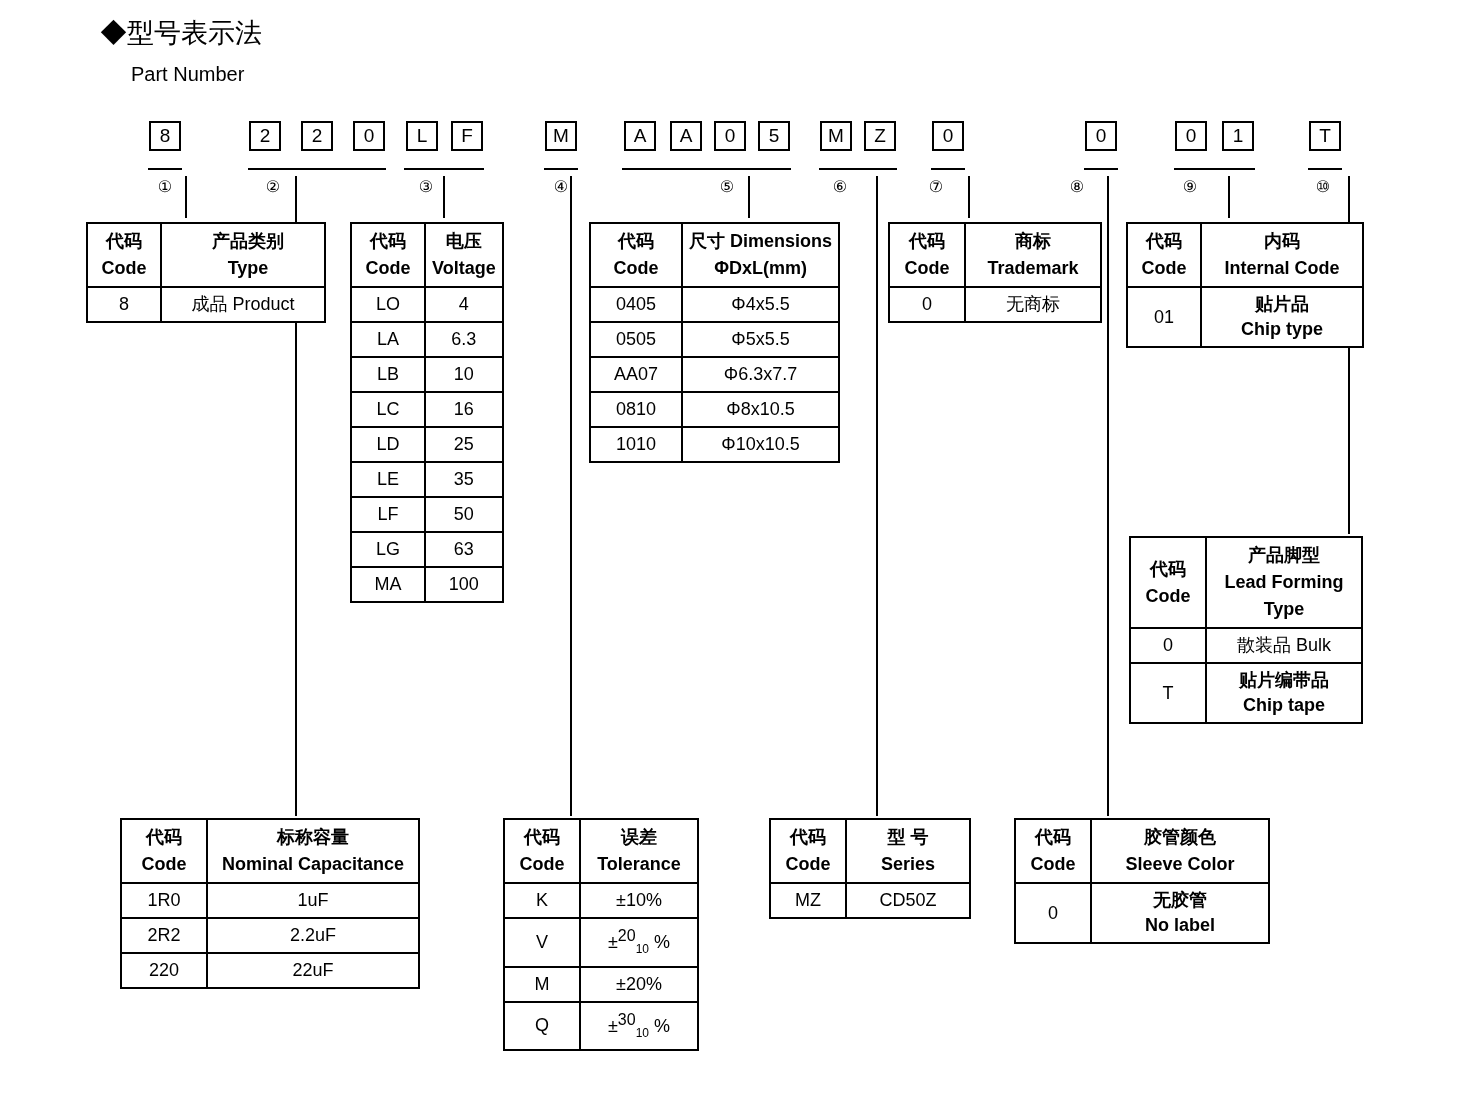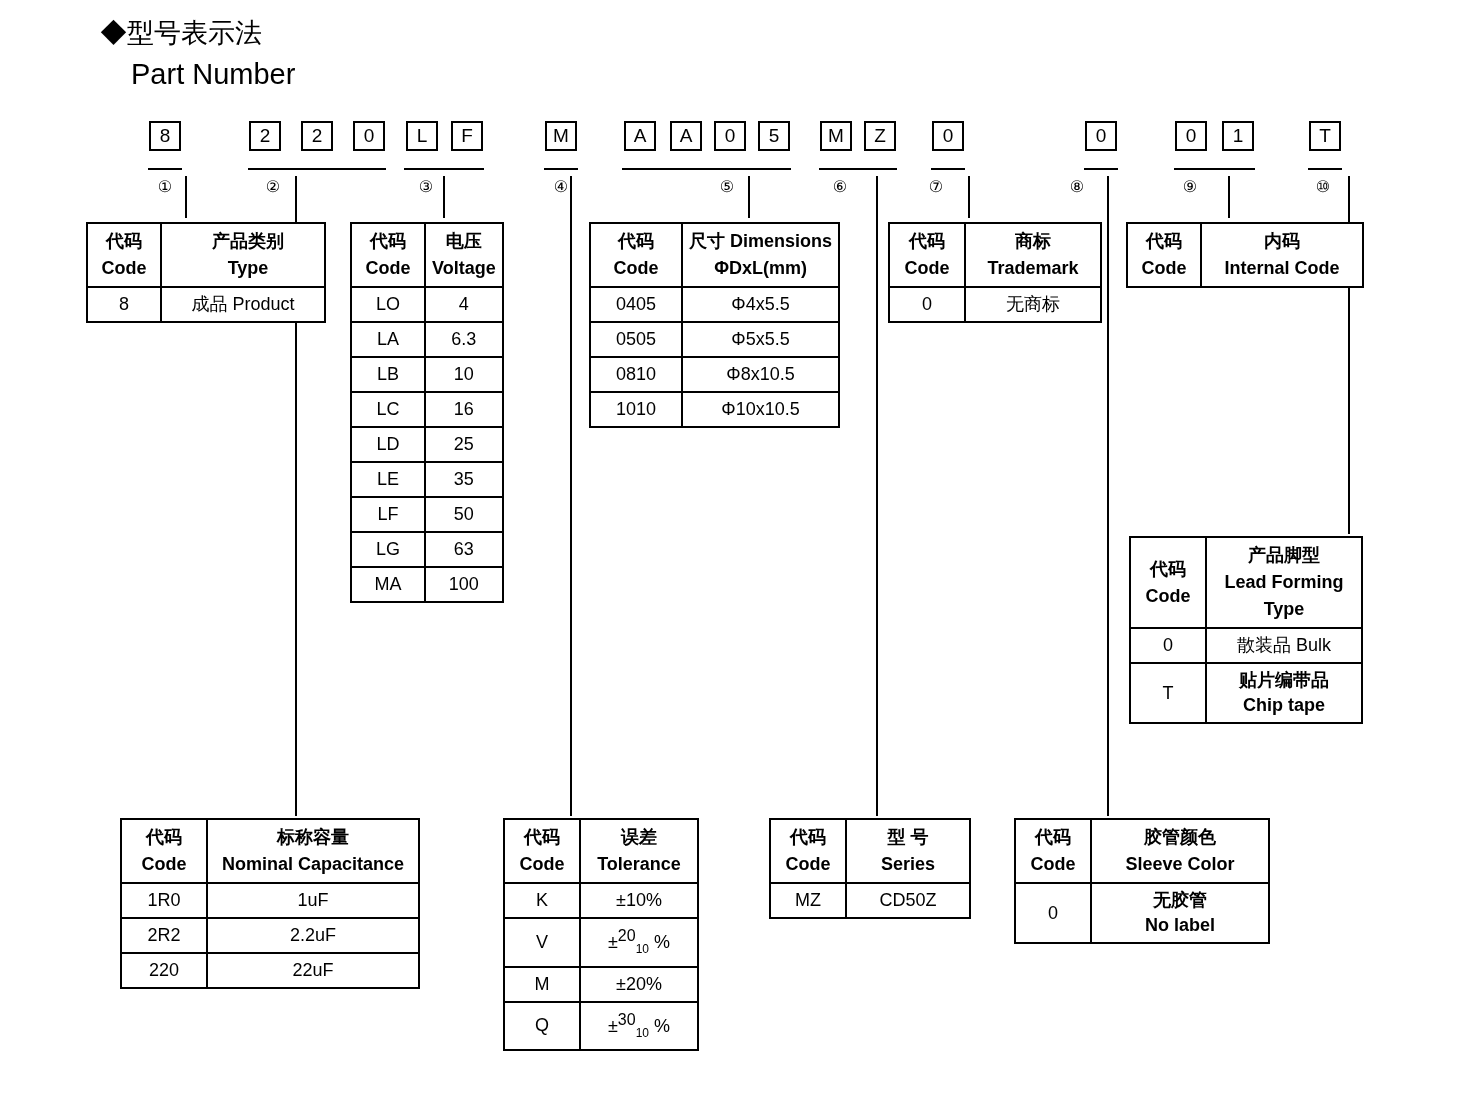--- a/index.html
+++ b/index.html
@@ -25,21 +25,21 @@
     left: 100px;
     top: 17px;
     font-size: 27px;
     line-height: 32px;
     white-space: nowrap;
   }
   .title-en {
     position: absolute;
     left: 131px;
     top: 58px;
-    font-size: 29px;
+    font-size: 20px;
     line-height: 32px;
     white-space: nowrap;
   }
 
   
   .pn-box {
     position: absolute;
     top: 121px;
     height: 30px;
     border: 2px solid #000;
@@ -257,20 +257,24 @@
     </tr>
     <tr>
           <td>0405</td>
           <td>Φ4x5.5</td>
         </tr>
     <tr>
           <td>0505</td>
           <td>Φ5x5.5</td>
         </tr>
     <tr>
+          <td>AA07</td>
+          <td>Φ6.3x7.7</td>
+        </tr>
+    <tr>
           <td>0810</td>
           <td>Φ8x10.5</td>
         </tr>
     <tr>
           <td>1010</td>
           <td>Φ10x10.5</td>
         </tr>
   </tbody>
     </table>
 
@@ -296,20 +300,27 @@
   <table class="tbl" style="left:1126px;top:222px;">
     <tbody>
         <tr>
       <td class="hd" style="width:60px;">
         <span class="two-line">代码</span>
         <span class="two-line">Code</span>
       </td>
       <td class="hd" style="width:148px;">
         <span class="two-line">内码</span>
         <span class="two-line">Internal Code</span>
+      </td>
+    </tr>
+    <tr>
+      <td>01</td>
+      <td>
+        <span class="two-line">贴片品</span>
+        <span class="two-line">Chip type</span>
       </td>
     </tr>
   </tbody>
     </table>
 
   <table class="tbl" style="left:1129px;top:536px;">
     <tbody>
         <tr>
       <td class="hd" style="width:62px;">
         <span class="two-line">代码</span>

